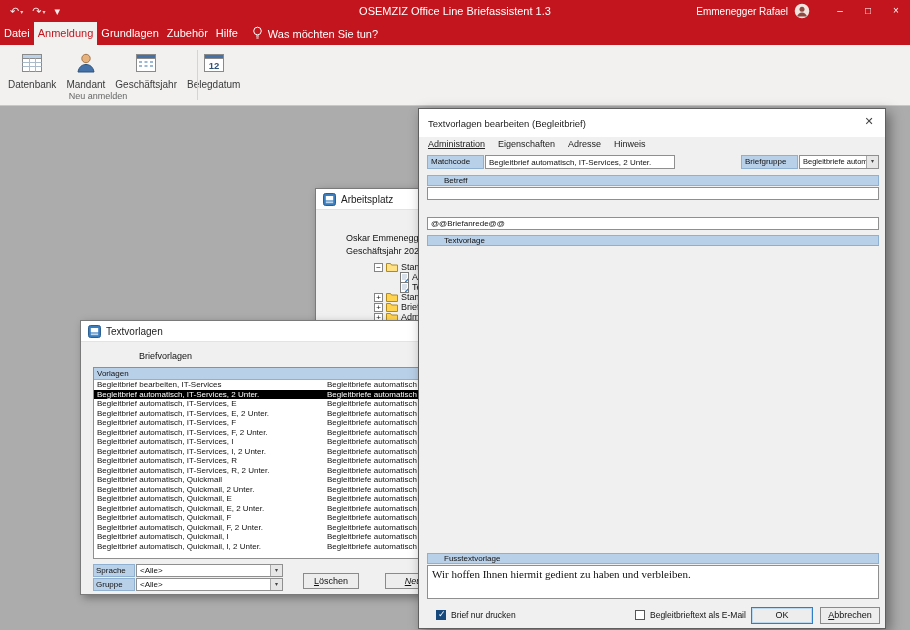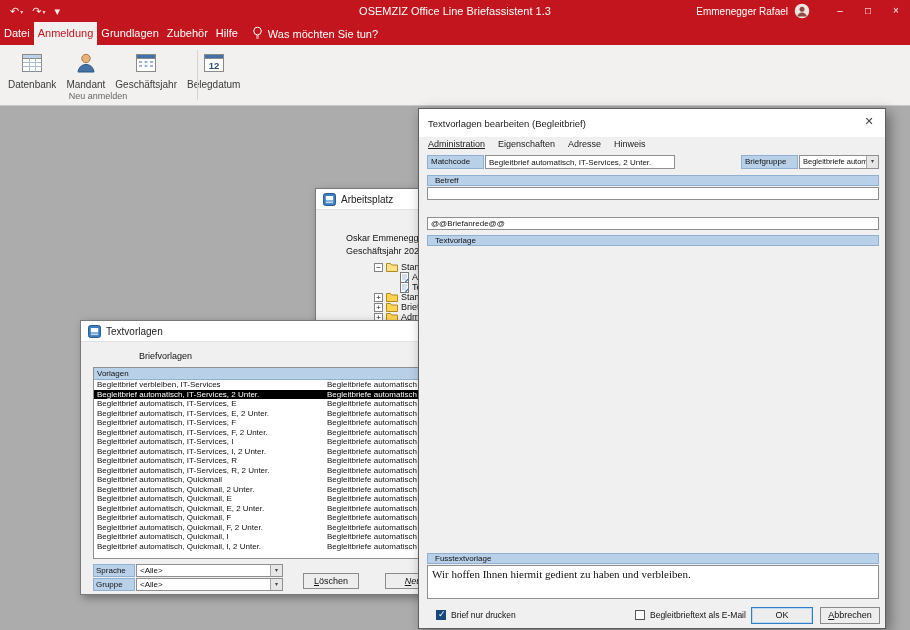--- a/index.html
+++ b/index.html
@@ -80,21 +80,21 @@
   .dlg-title{height:28px;background:#fff;display:flex;align-items:center;padding-left:9px;font-size:9.5px;color:#222;}
   .dlg-close{margin-left:auto;width:32px;text-align:center;font-size:11px;color:#444;align-self:stretch;line-height:24px;}
   .dlg-tabs{position:absolute;left:9px;top:30px;display:flex;gap:13px;font-size:9px;color:#222;}
   .dlg-tab.active{text-decoration:underline;}
   .fld-label{position:absolute;height:14px;background:var(--blue-lbl);border:1px solid var(--blue-brd);font-size:8px;line-height:12px;padding-left:3px;color:#111;}
   .lbl-matchcode{left:8px;top:46px;width:57px;}
   .lbl-briefgruppe{left:322px;top:46px;width:57px;}
   .fld-input{position:absolute;height:14px;border:1px solid #8f8f8f;background:#fff;font-size:8px;padding:0 3px;font-family:inherit;color:#111;}
   .inp-matchcode{left:66px;top:46px;width:190px;}
   .dlg-briefgruppe{left:380px;top:46px;width:80px;height:14px;font-size:7.5px;}
-  .sec-header{position:absolute;left:8px;width:452px;height:11px;background:var(--blue-lbl);border:1px solid var(--blue-brd);font-size:8px;line-height:9px;padding-left:7px;color:#111;}
+  .sec-header{position:absolute;left:8px;width:452px;height:11px;background:var(--blue-lbl);border:1px solid var(--blue-brd);font-size:8px;line-height:9px;padding-left:16px;color:#111;}
   .hdr-betreff{top:66px;}
   .sec-input{position:absolute;left:8px;width:452px;height:13px;border:1px solid #8f8f8f;background:#fff;font-size:8px;padding:0 3px;font-family:inherit;color:#111;}
   .inp-betreff{top:78px;}
   .hdr-briefanrede{top:96px;}
   .inp-briefanrede{top:108px;}
   .hdr-textvorlage{top:126px;}
   .text-area{position:absolute;left:8px;width:452px;background:#fff;border:1px solid #8f8f8f;font-family:"Liberation Serif",serif;padding:2px 4px;color:#111;}
   .ta-textvorlage{top:138px;height:300px;font-size:13px;}
   .hdr-fusstext{top:444px;}
   .ta-fusstext{top:456px;height:34px;font-size:11px;}
@@ -289,21 +289,21 @@
           <rect x="2.8" y="8.4" width="7.4" height="1.8" fill="#bcd7ee"></rect>
         </svg>
       </span>
     <span>Textvorlagen</span>
   </div>
   <div class="tv-sublabel">Briefvorlagen</div>
   <div class="tv-list">
     <div class="tv-list-header">Vorlagen</div>
     <div class="tv-list-body">
         <div class="vrow">
-          <span class="c1">Begleitbrief verbleiben, IT-Services</span>
+          <span class="c1">Begleitbrief bearbeiten, IT-Services</span>
           <span class="c2">Begleitbriefe automatisch</span>
         </div>
         <div class="vrow sel">
           <span class="c1">Begleitbrief automatisch, IT-Services, 2 Unter.</span>
           <span class="c2">Begleitbriefe automatisch</span>
         </div>
         <div class="vrow">
           <span class="c1">Begleitbrief automatisch, IT-Services, E</span>
           <span class="c2">Begleitbriefe automatisch</span>
         </div>

